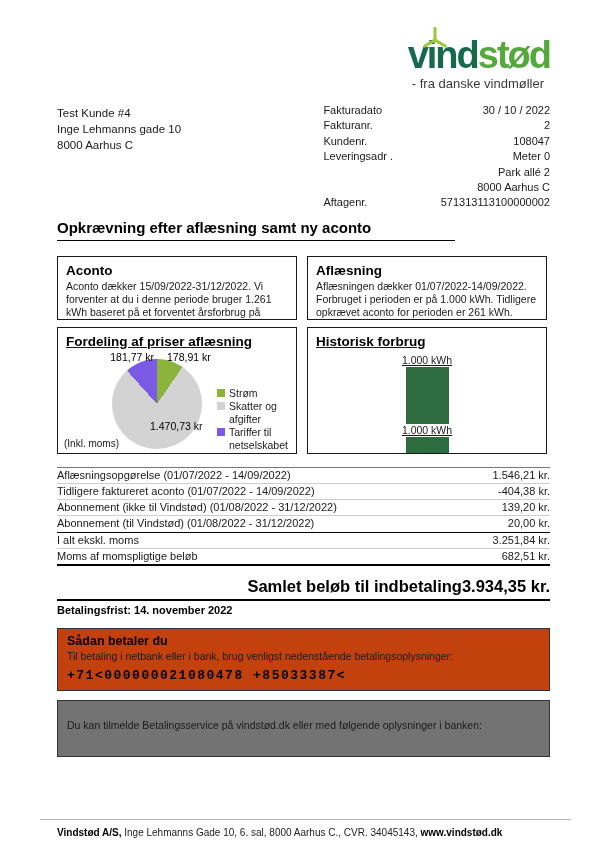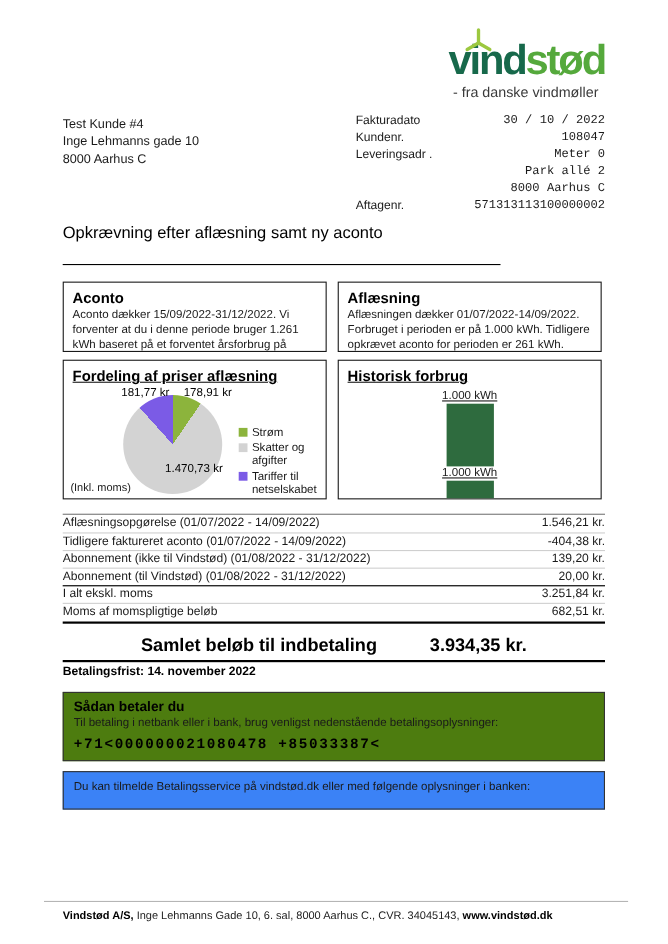--- a/index.html
+++ b/index.html
@@ -20,26 +20,26 @@
   .logo-light { color:#55A93C;text-align:center; }
   .turbine { position:absolute; left:14px; top:-6px; width:26px; height:26px; }
   .tagline { font-size:13px; color:#3a3a3a; margin-top:2px; padding-right:6px; }
 
   
   .addr-meta { display:flex; margin-top:12px; }
   .customer { width:288px; font-size:11.5px; line-height:16px; padding-top:2px; }
   .meta { width:245px; font-size:11px; }
   .meta-row { display:flex; justify-content:space-between; line-height:15.4px; }
   .meta-row .m-label { text-align:left; }
-  .meta-row .m-value { text-align:right;font-family:Liberation Mono, monospace; }
+  .meta-row .m-value { text-align:right; }
 
   
   .section-title {
-    margin-top:8px; font-size:15px; font-weight:normal; color:#000;
-    width:398px; border-bottom:1.5px solid #000; padding-bottom:20px;
+    margin-top:8px; font-size:15px; font-weight:bold; color:#000;
+    width:398px; border-bottom:1.5px solid #000; padding-bottom:4px;
   }
 
   
   .boxes-row { display:flex; gap:10px; margin-top:15px; }
   .boxes-row + .boxes-row { margin-top:7px; }
   .box {
     width:240px; border:1.5px solid #1a1a1a; background:#fff;
     padding:6px 8px; overflow:hidden; position:relative;
   }
   .box-tall { height:127px;text-decoration:underline; }
@@ -71,37 +71,37 @@
   .cat-label { flex:1; text-align:center; font-size:10.5px; line-height:12.5px; white-space:pre-line; }
 
   
   .items { margin-top:13px; border-top:1px solid #777; }
   .li-row { display:flex; justify-content:space-between; font-size:11px; line-height:15.2px; border-bottom:1px solid #cfcfcf; }
   .li-row.total-first { border-top:1px solid #000; margin-top:-1px; }
   .li-row.total-last { border-bottom:2px solid #000;gap:48px; }
 
   
   .summary-row {
-    display:flex; justify-content:center; margin-top:11px;
+    display:flex; justify-content:flex-end; margin-top:11px;
     font-size:16.5px; font-weight:bold; color:#000;
-    border-bottom:2px solid #000; padding-bottom:3px;gap:48px;
+    border-bottom:2px solid #000; padding-bottom:3px;
   }
   .deadline { font-size:11px; font-weight:bold; color:#000; margin-top:3px; }
 
   
   .pay-box {
     margin-top:7px; border:1.2px solid #333; padding:5px 9px 7px 9px;
   }
   .pay-title { font-size:12.5px; font-weight:bold; color:#000; }
   .pay-instruction { font-size:10.5px; margin-top:2px; }
   .pay-code {
     font-family:"Liberation Mono", monospace; font-weight:bold;
     font-size:13px; letter-spacing:1.5px; margin-top:6px; color:#000;
   }
-  .service-box { margin-top:9px; border:1.2px solid #333; background:#3b82f6; padding:7px 9px; }
+  .service-box { margin-top:9px; border:1.2px solid #333; background:#737373; padding:18px 9px; }
   .service-line { font-size:10.5px; }
   .service-items { margin-top:7px; font-size:10.5px; display:flex; }
 
   
   .footer {
     position:absolute; left:40px; right:36px; bottom:20px;
     border-top:1px solid #b5b5b5; padding:7px 0 0 17px; font-size:10px; color:#222;
   }
   .footer b { color:#000; }
 </style>
@@ -131,20 +131,24 @@
         <div>Test Kunde #4</div>
         <div>Inge Lehmanns gade 10</div>
         <div>8000 Aarhus C</div>
       </div>
     <div class="meta">
         <div class="meta-row">
           <span class="m-label">Fakturadato</span>
           <span class="m-value">30 / 10 / 2022</span>
         </div>
         <div class="meta-row">
+          <span class="m-label">Fakturanr.</span>
+          <span class="m-value">2</span>
+        </div>
+        <div class="meta-row">
           <span class="m-label">Kundenr.</span>
           <span class="m-value">108047</span>
         </div>
         <div class="meta-row">
           <span class="m-label">Leveringsadr .</span>
           <span class="m-value">Meter 0</span>
         </div>
         <div class="meta-row">
           <span class="m-label">&nbsp;</span>
           <span class="m-value">Park allé 2</span>
@@ -247,21 +251,21 @@
         <span class="li-value">682,51 kr.</span>
       </div>
     </div>
 
   <div class="summary-row">
     <span>Samlet beløb til indbetaling</span>
     <span>3.934,35 kr.</span>
   </div>
   <div class="deadline">Betalingsfrist: 14. november 2022</div>
 
-  <div class="pay-box" id="pay-box" style="background: #4d7c0f; margin-top: 12px;">
+  <div class="pay-box" id="pay-box" style="background: #c2410c; margin-top: 12px;">
     <div class="pay-title">Sådan betaler du</div>
     <div class="pay-instruction">Til betaling i netbank eller i bank, brug venligst nedenstående betalingsoplysninger:</div>
     <div class="pay-code">+71&lt;000000021080478  +85033387&lt;</div>
   </div>
 
   <div class="service-box">
     <div class="service-line">Du kan tilmelde Betalingsservice på vindstød.dk eller med følgende oplysninger i banken:</div>
     <div class="service-items"></div>
   </div>
 

